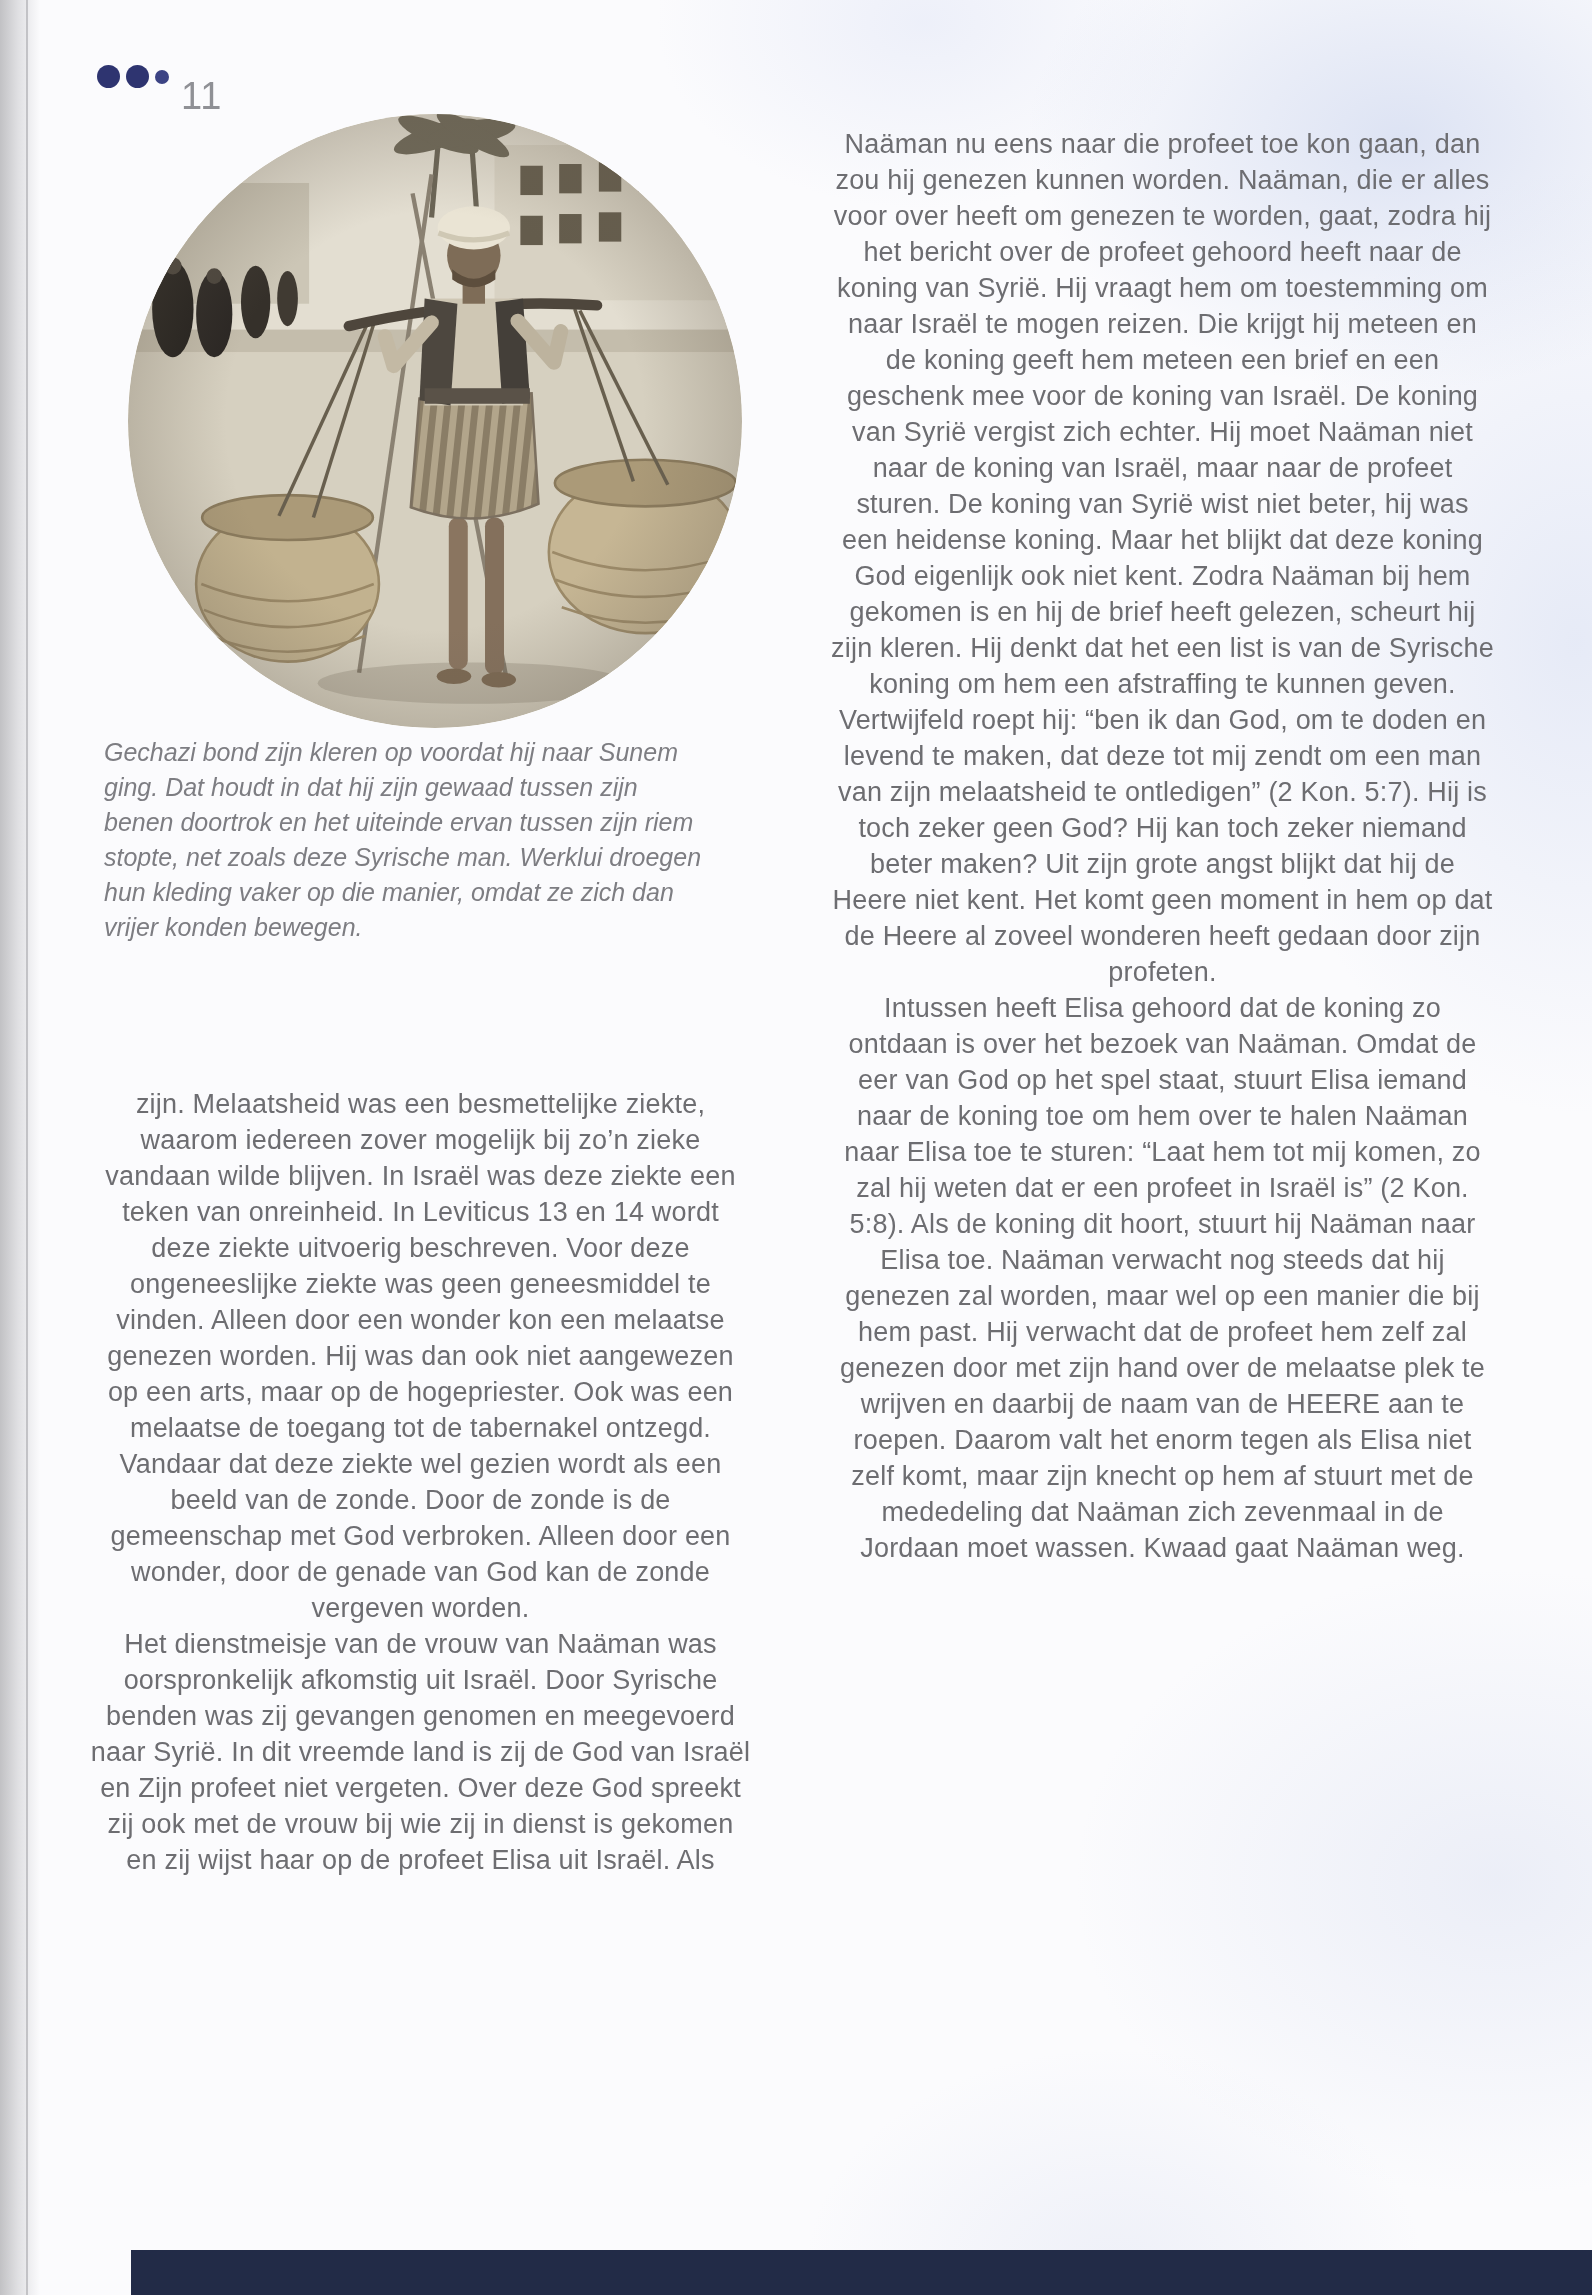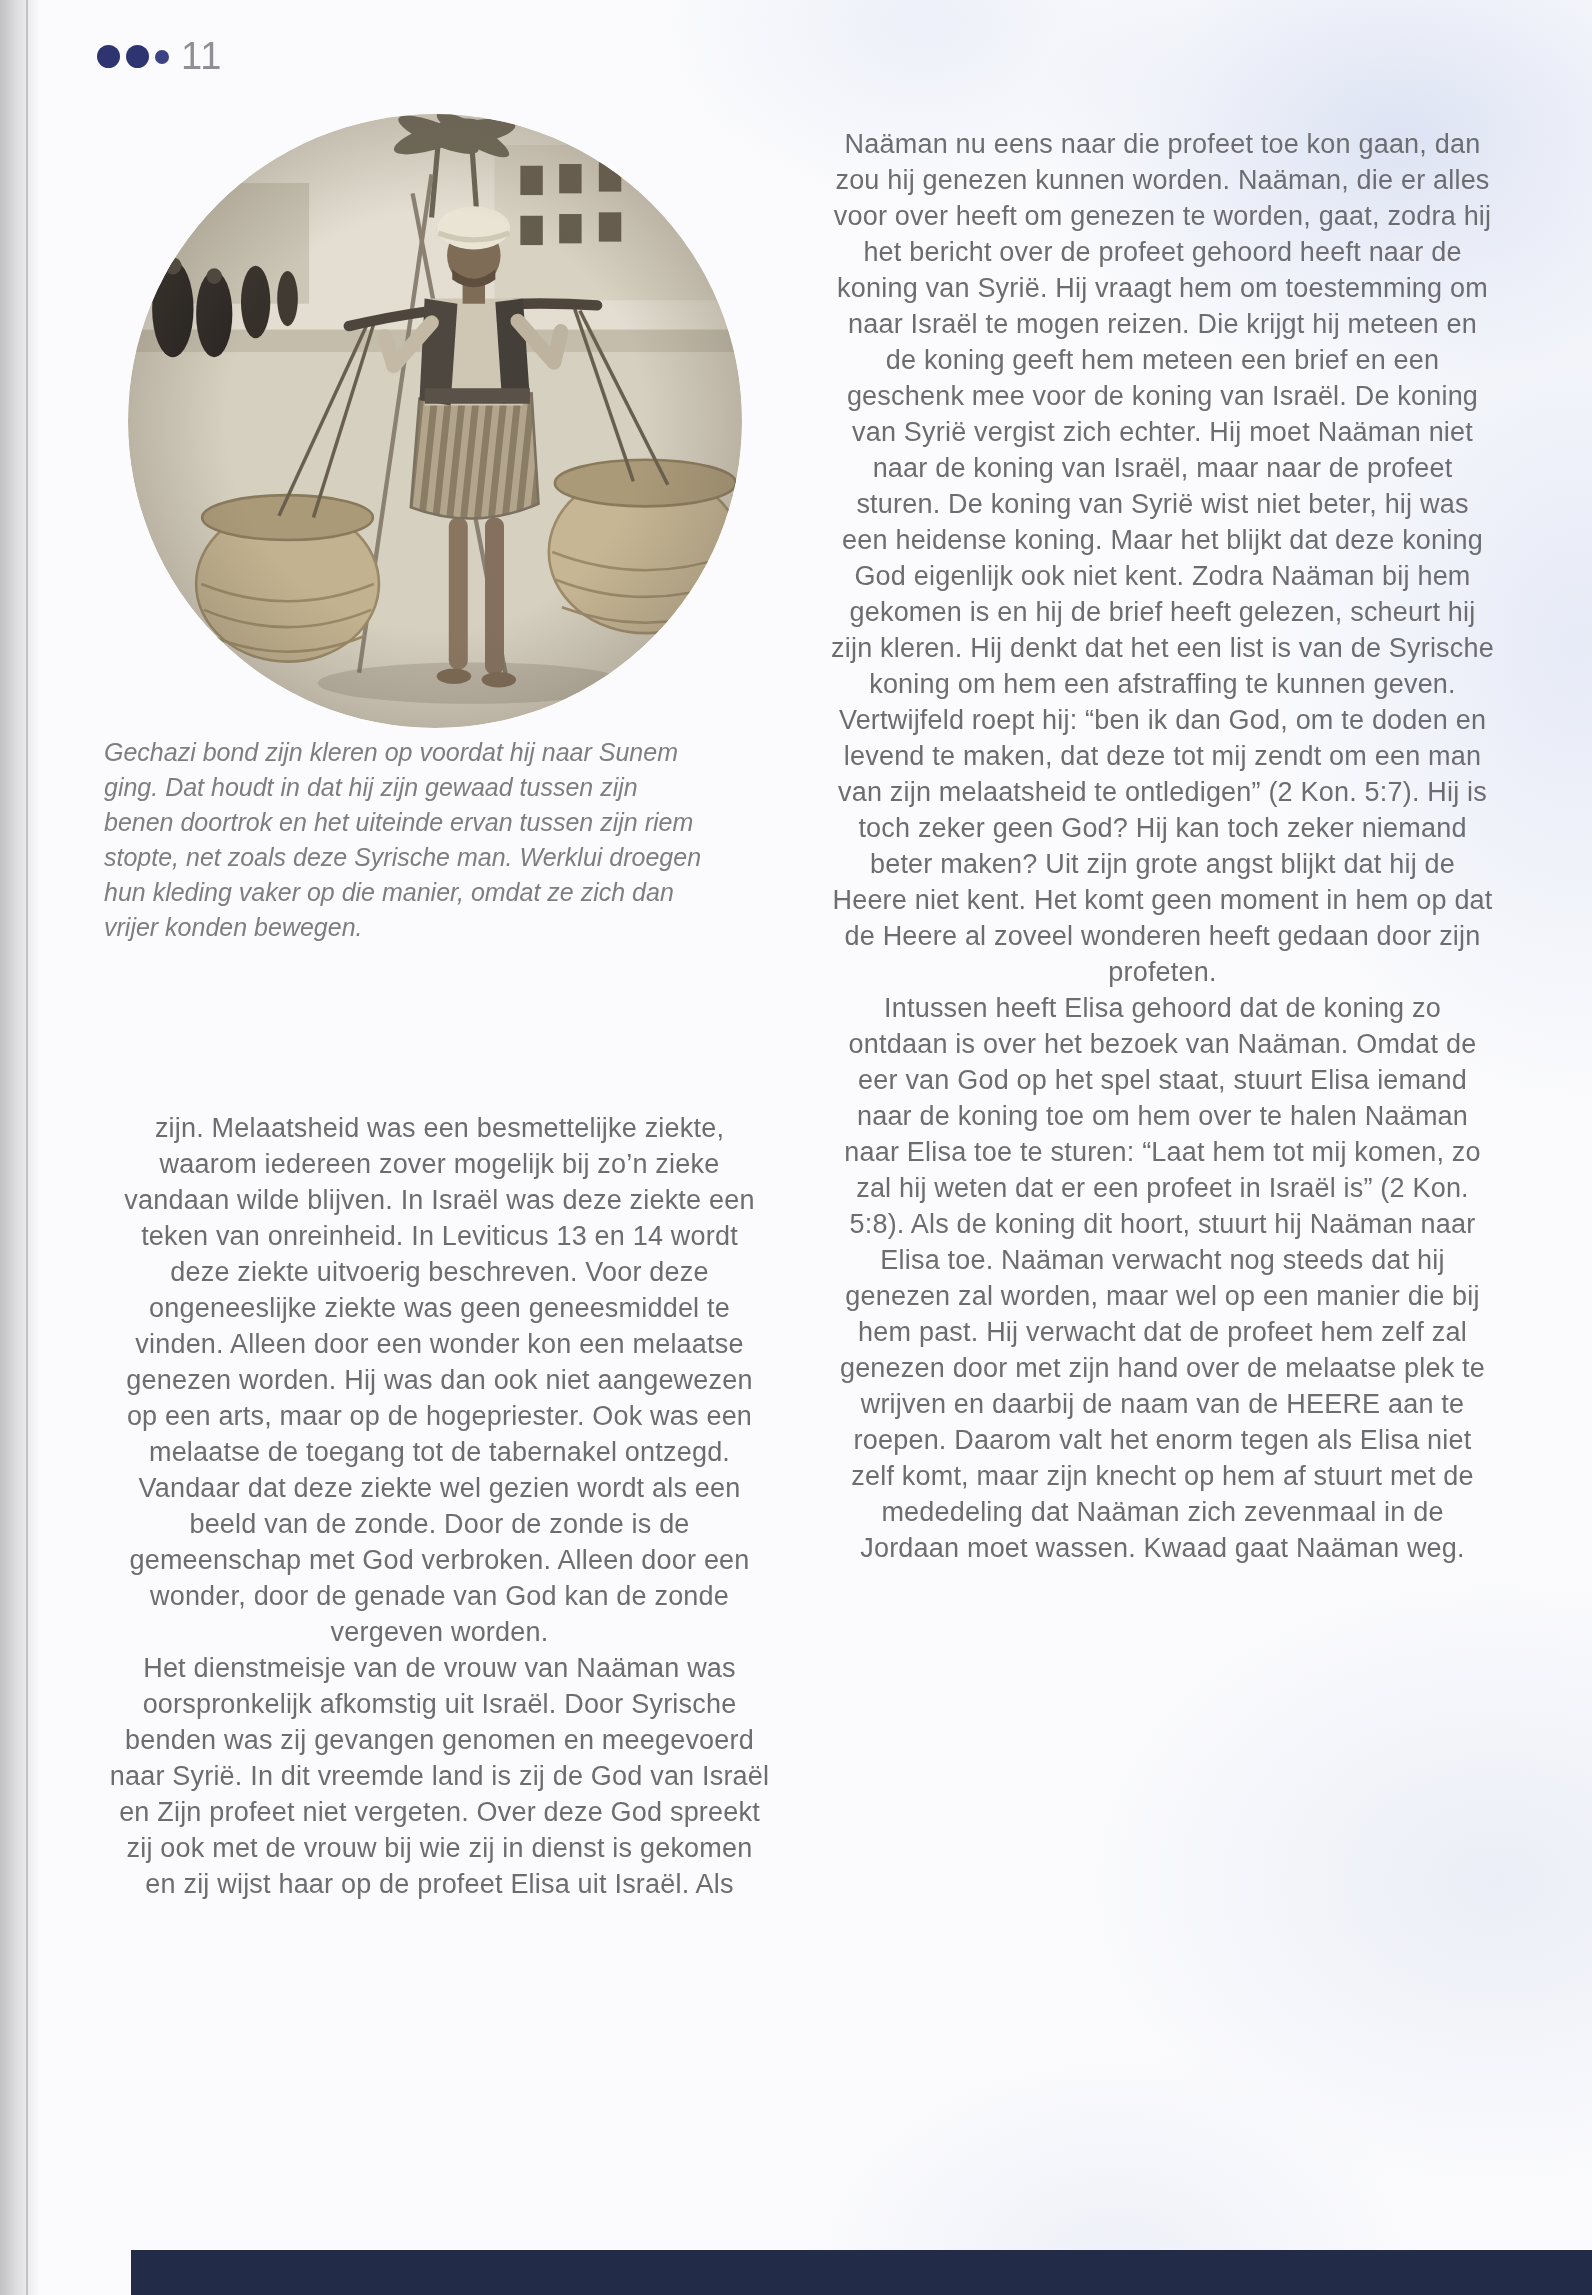--- a/index.html
+++ b/index.html
@@ -36,37 +36,37 @@
 
   .header{
     position:absolute;left:97px;top:35px;
     display:flex;align-items:center;gap:12px;
   }
   .dots{display:flex;align-items:center;gap:6px;}
   .dot{border-radius:50%;background:#2e3470;}
   .dot.big{width:23px;height:23px;}
   .dot.small{width:14px;height:14px;background:#3c4384;}
   .page-number{
-    font-size:38px;color:#8f9095;letter-spacing:0.9px;
+    font-size:38px;color:#8f9095;letter-spacing:0.9px;margin-top:40px;
   }
 
   .photo-wrap{
     position:absolute;left:128px;top:114px;
     width:614px;height:614px;border-radius:50%;overflow:hidden;
   }
 
   .caption{
     position:absolute;left:104px;top:735px;width:608px;
     font-style:italic;font-size:25px;line-height:35px;color:#7d7d82;
   }
 
   .col{position:absolute;font-size:27px;line-height:36px;color:#6d6d71;
        letter-spacing:0.2px;hyphens:auto;-webkit-hyphens:auto;}
   .col p{margin:0;text-align:center;}
-  .col-left{left:108px;top:1086px;width:663px;margin-top:24px;}
+  .col-left{left:89px;top:1086px;width:663px;}
   .col-right{left:831px;top:126px;width:663px;}
 
   .bottom-bar{
     position:absolute;left:131px;right:0;bottom:0;height:45px;
     background:#222b47;
   }
 </style>
 </head>
 <body>
 

